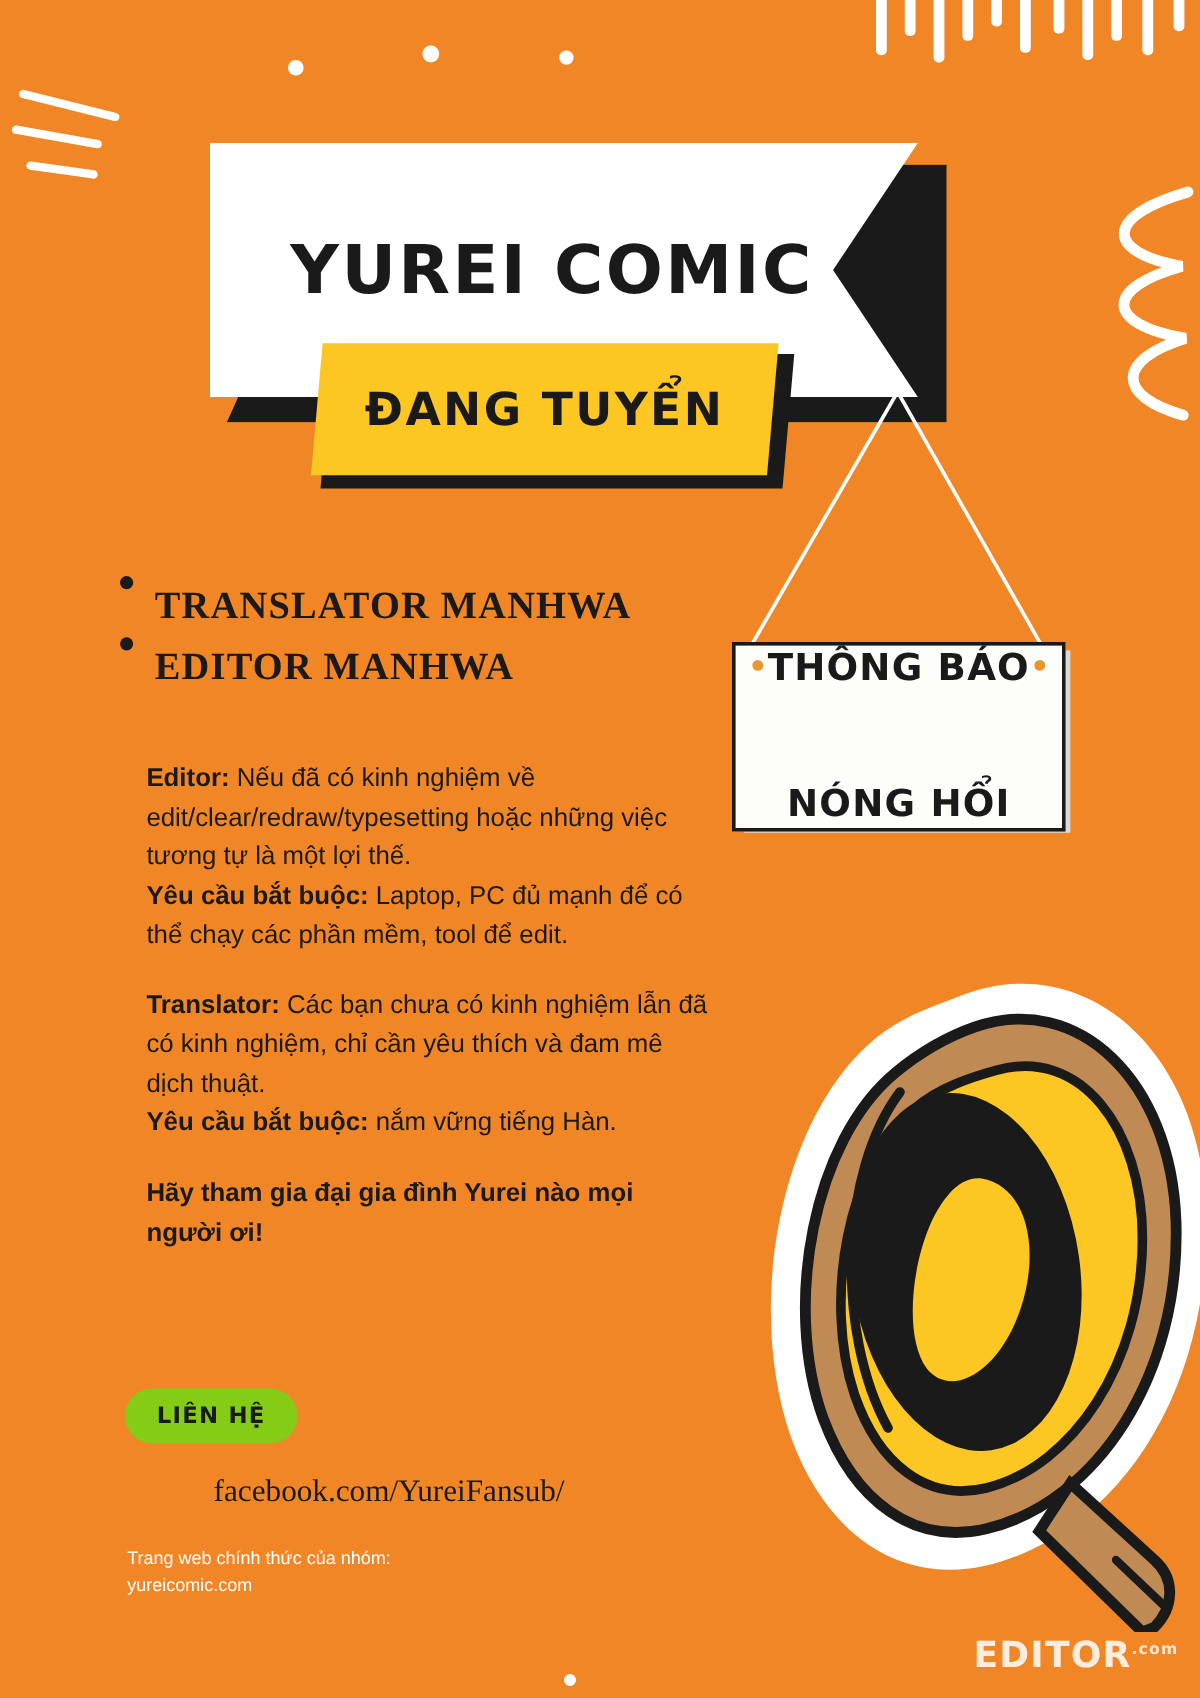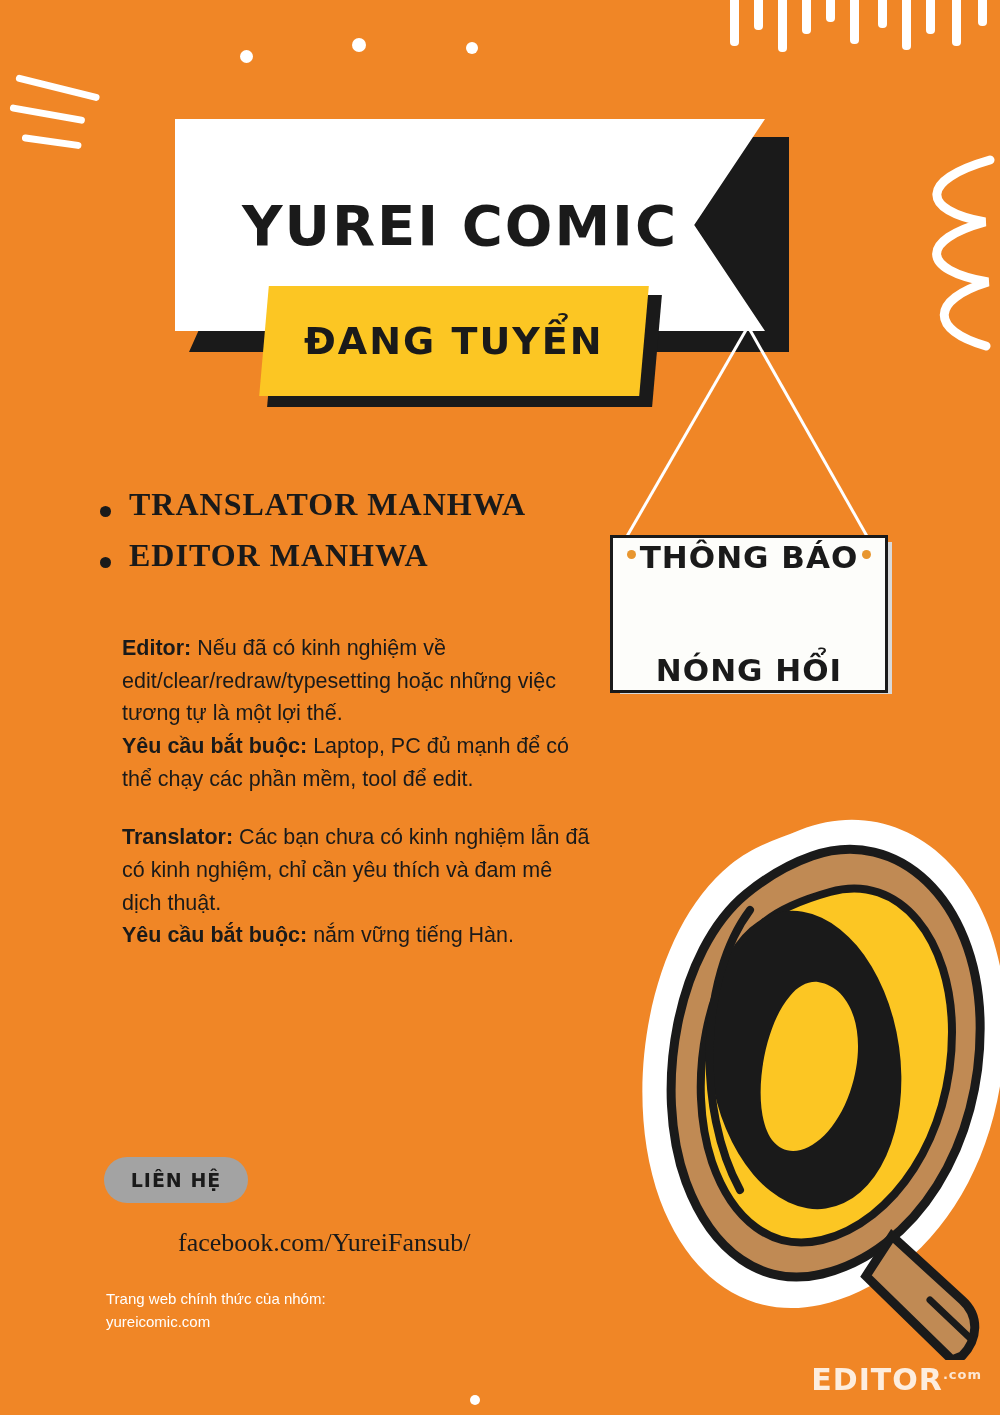--- a/index.html
+++ b/index.html
@@ -118,21 +118,21 @@
 
   
   .roles {
     position: absolute;
     top: 486px;
     left: 100px;
     width: 520px;
   }
   .role-item {
     display: flex;
-    align-items: flex-end;
+    align-items: flex-start;
     margin-bottom: 14px;
   }
   .role-bullet {
     width: 11px; height: 11px;
     border-radius: 50%;
     background: #1a1a1a;
     margin-right: 18px;
     flex: 0 0 auto;
     position: relative;
     top: -6px;
@@ -159,21 +159,21 @@
   .para:last-child { margin-bottom: 0; }
   .para b { font-weight: bold; }
 
   
   .contact-btn {
     position: absolute;
     top: 1157px;
     left: 104px;
     width: 144px;
     height: 46px;
-    background: #a3a3a3;
+    background: #84cc16;
     border-radius: 23px;
     display: flex;
     align-items: center;
     justify-content: center;
     border: none;
     cursor: pointer;
   }
   .contact-btn span {
     font-family: "DejaVu Sans", sans-serif;
     font-weight: bold;
@@ -335,20 +335,23 @@
     <div class="para">
       <b>Editor:</b><span> Nếu đã có kinh nghiệm về edit/clear/redraw/typesetting hoặc những việc tương tự là một lợi thế.</span><br>
       <b>Yêu cầu bắt buộc:</b><span> Laptop, PC đủ mạnh để có thể chạy các phần mềm, tool để edit.</span>
     </div>
 
     <div class="para">
       <b>Translator:</b><span> Các bạn chưa có kinh nghiệm lẫn đã có kinh nghiệm, chỉ cần yêu thích và đam mê dịch thuật.</span><br>
       <b>Yêu cầu bắt buộc:</b><span> nắm vững tiếng Hàn.</span>
     </div>
 
+    <div class="para">
+      <b>Hãy tham gia đại gia đình Yurei nào mọi người ơi!</b>
+    </div>
 
   </div>
 
   <button class="contact-btn">
     <span>LIÊN HỆ</span>
   </button>
 
   <a class="fb-link" href="#">facebook.com/YureiFansub/</a>
 
   <div class="footer">

